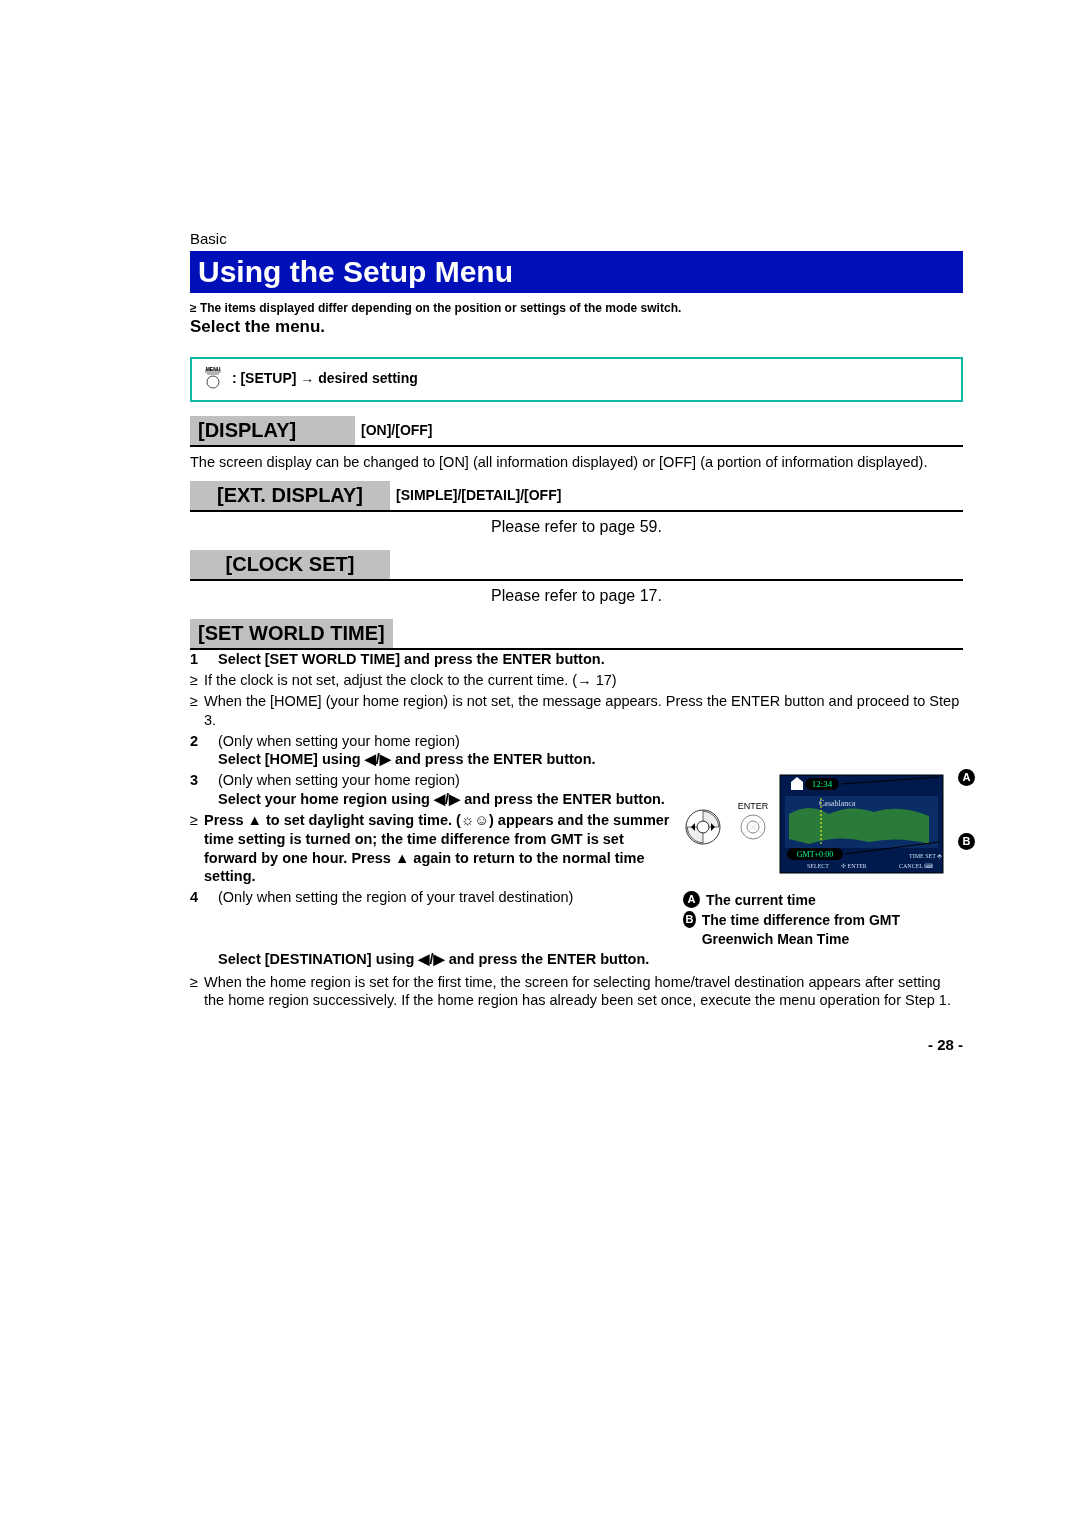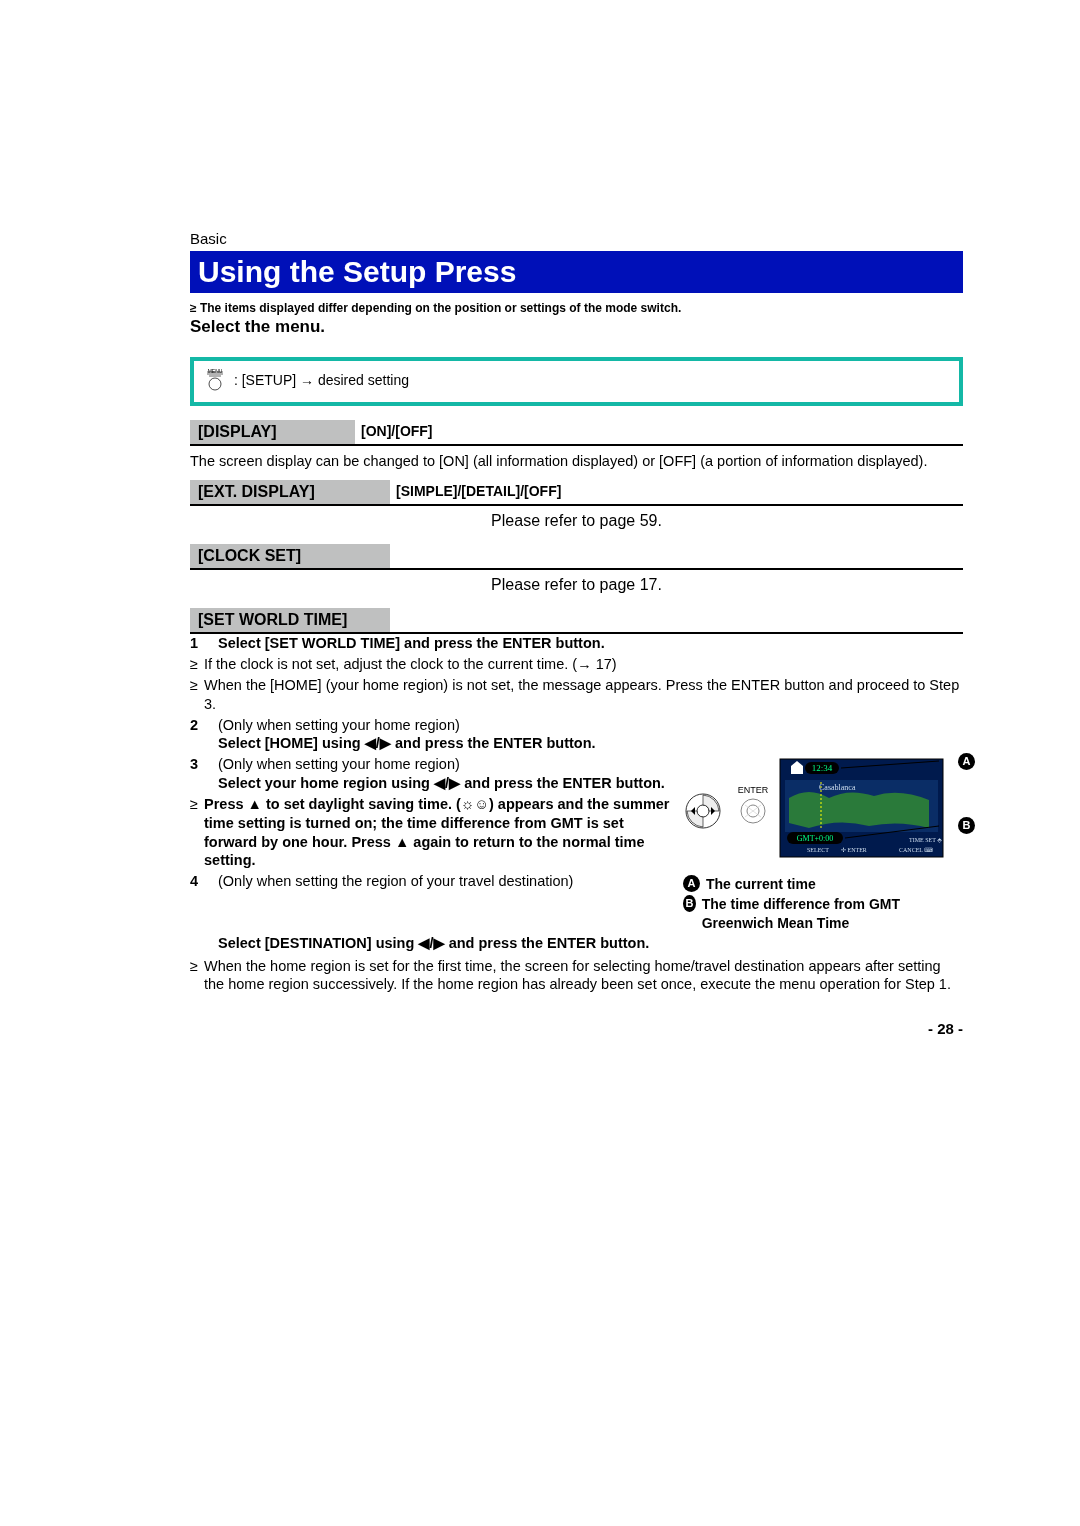--- a/index.html
+++ b/index.html
@@ -29,54 +29,54 @@
     font-size: 12px;
     font-weight: bold;
     margin-bottom: 2px;
   }
   .subhead {
     font-size: 17px;
     font-weight: bold;
     margin-bottom: 20px;
   }
   .menu-box {
-    border: 4px solid #14b8a6;
+    border: 2px solid #14b8a6;
     padding: 8px 10px;
     margin-bottom: 14px;
     font-size: 14px;
-    font-weight: normal;
+    font-weight: bold;
   }
   .menu-icon {
     display: inline-block;
     vertical-align: middle;
     margin-right: 4px;
   }
   .row-label {
     background: #bfc0c0;
-    font-size: 16px;
+    font-size: 20px;
     font-weight: bold;
     padding: 3px 8px;
     display: inline-block;
   }
   .row {
     border-bottom: 2px solid #000;
     display: flex;
     align-items: center;
     margin-top: 2px;
   }
   .row .row-label {
     min-width: 165px;
   }
   .row .row-opts {
     font-size: 14px;
     font-weight: bold;
     padding-left: 6px;
     padding-bottom: 2px;
   }
-  .row-wide .row-label { min-width: 200px; }
+  .row-wide .row-label { min-width: 200px; text-align: center; }
   .para {
     font-size: 14.5px;
     margin: 6px 0 10px 0;
     line-height: 1.25;
   }
   .refer {
     font-size: 16px;
     margin: 6px 0 14px 0;
     text-align: center;
   }
@@ -168,21 +168,21 @@
     margin-top: 26px;
   }
 </style>
 </head>
 <body>
 
 <div class="page">
 
   <div class="section-label">Basic</div>
 
-  <div class="title-bar">Using the Setup Press</div>
+  <div class="title-bar">Using the Setup Menu</div>
 
   <div class="intro-note">≥ The items displayed differ depending on the position or settings of the mode switch.</div>
   <div class="subhead">Select the menu.</div>
 
   <div class="menu-box">
     <span class="menu-icon">
       <svg width="22" height="22" viewBox="0 0 22 22">
         <circle cx="11" cy="15" r="6" fill="none" stroke="#000" stroke-width="0.7"></circle>
         <line x1="3" y1="3" x2="19" y2="3" stroke="#000" stroke-width="0.6"></line>
         <line x1="3" y1="5" x2="19" y2="5" stroke="#000" stroke-width="0.6"></line>

